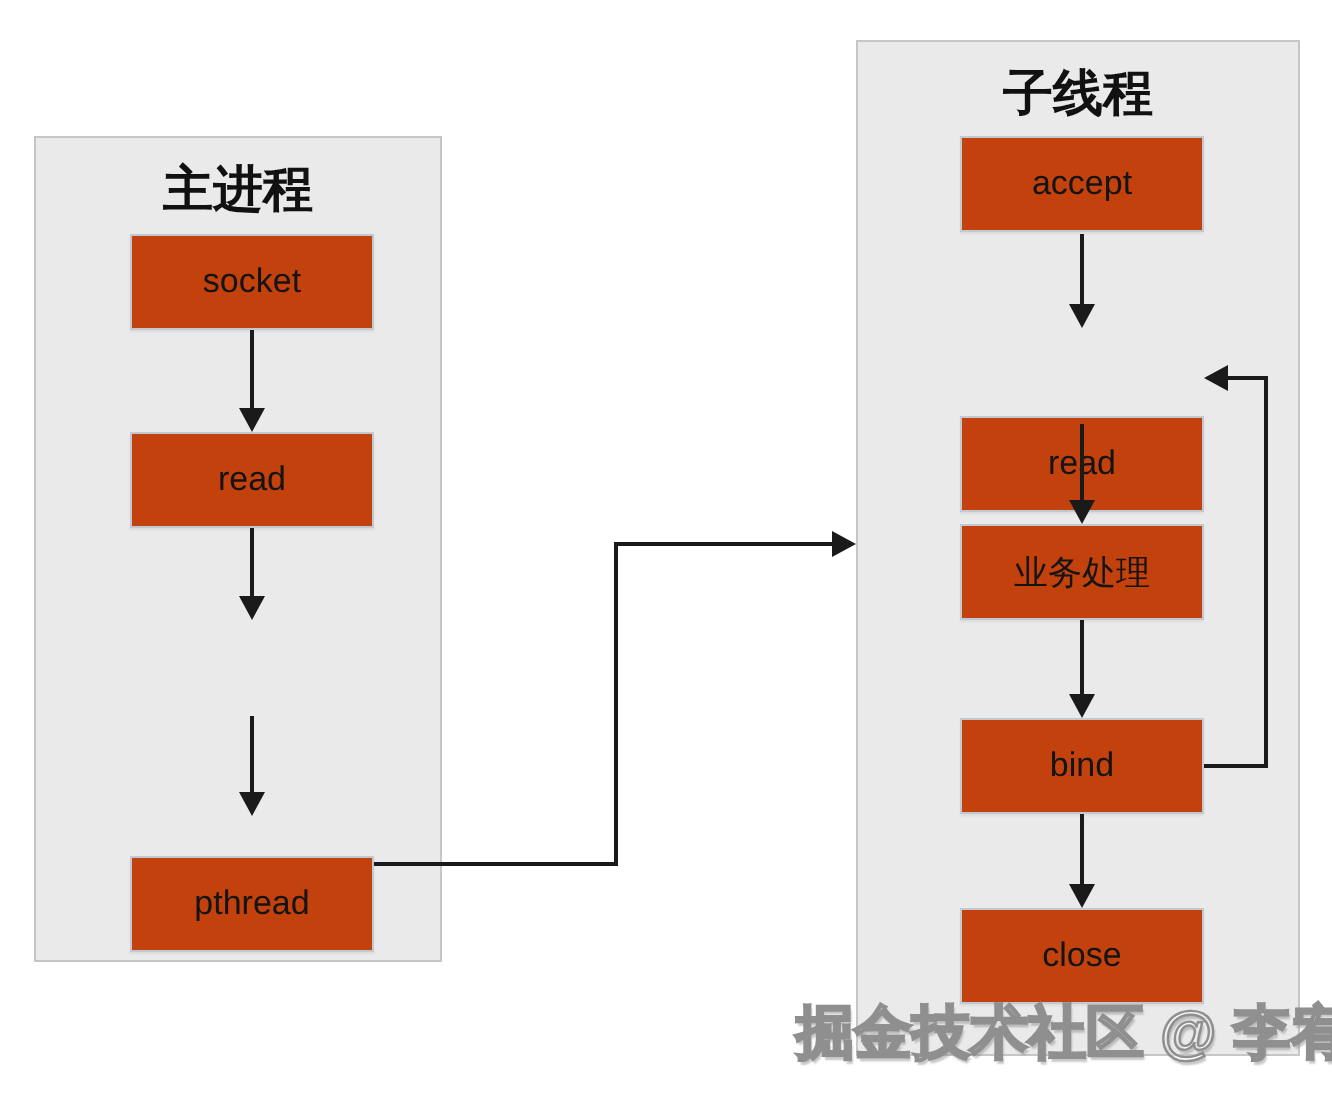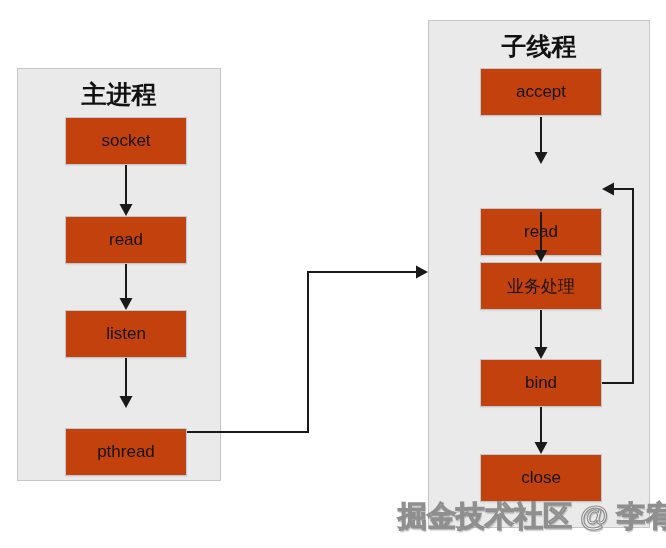--- a/index.html
+++ b/index.html
@@ -90,21 +90,20 @@
   <div class="group group-main">
     <div class="group-title">主进程</div>
   </div>
 
   <div class="group group-child">
     <div class="group-title">子线程</div>
   </div>
 
   <div class="node n-socket">socket</div>
   <div class="node n-bind">read</div>
-  <div class="node n-listen">listen</div>
   <div class="node n-pthread">pthread</div>
 
   <div class="node n-accept">accept</div>
   <div class="node n-read">read</div>
   <div class="node n-biz">业务处理</div>
   <div class="node n-write">bind</div>
   <div class="node n-close">close</div>
 
   <svg class="overlay" viewBox="0 0 666 548" xmlns="http://www.w3.org/2000/svg">
 

